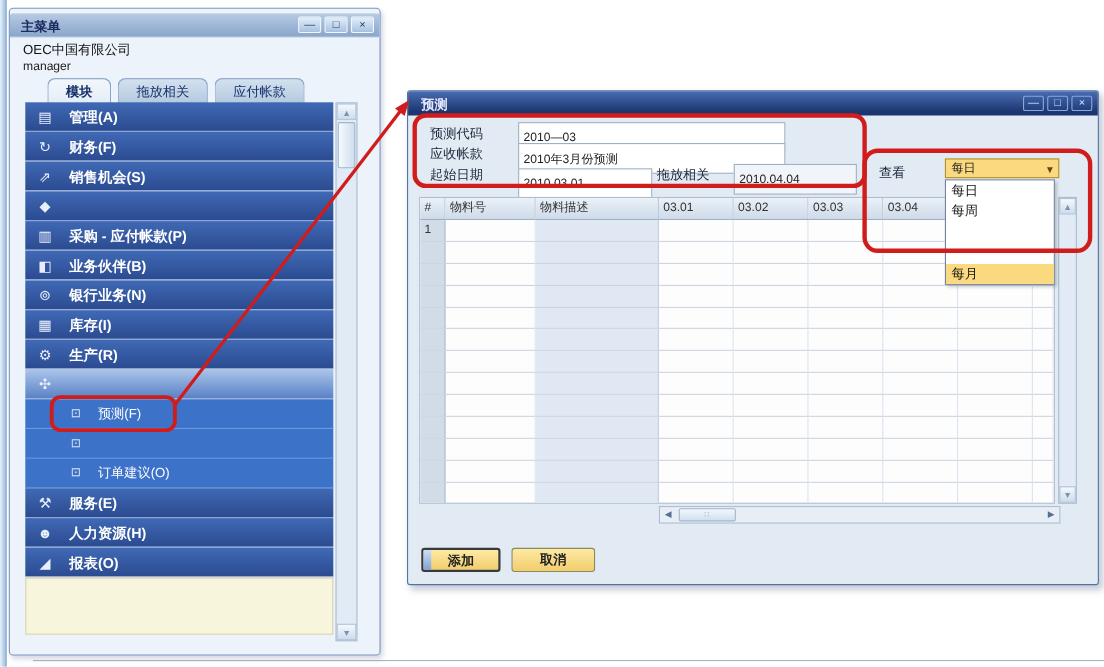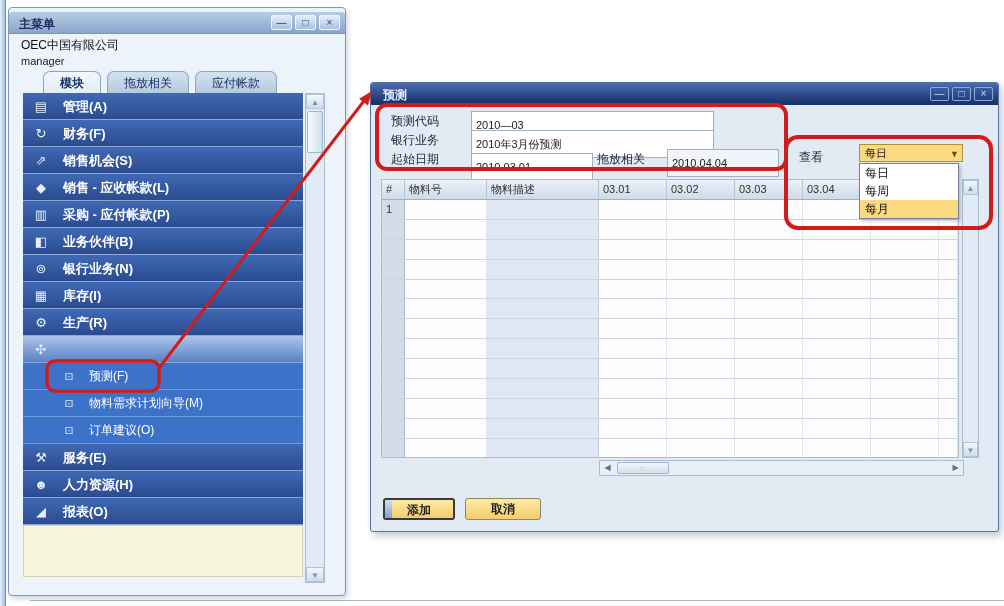--- a/index.html
+++ b/index.html
@@ -70,21 +70,21 @@
   .fd-input { position:absolute; height:28px; border:1px solid #9fb0c4; background:#ffffff;
     font-size:11px; color:#222; padding:2px 4px; font-family:inherit; }
   .fd-input.gray { background:#f1f4f8; }
 
   #view-combo { left:488px; top:61px; width:104px; height:18px; background:#fbd97e;
     border:1px solid #b09038; font-size:11px; color:#222; line-height:16px; padding-left:5px; }
   #view-combo .dd-arrow { position:absolute; right:3px; top:1px; font-size:9px; color:#5c4a10; }
   #view-dropdown { left:488px; top:80px; width:100px; background:#ffffff;
     border:1px solid #76839a; z-index:30; box-shadow:2px 2px 3px rgba(0,0,0,.2); }
   .dd-item { height:18px; line-height:18px; padding-left:5px; font-size:12px; color:#111; }
-  .dd-item.hl { background:#fbd97e; }
+  .dd-item.hl { background:#fbd97e;margin-top:40px; }
 
   #grid { left:10px; top:96px; width:578px; height:279px; background:#fdfdfe;
     border:1px solid #aebdcf; overflow:hidden; }
   .g-row { display:flex; height:20px; }
   .g-row.body { height:19.9px; }
   .g-cell { height:100%; border-right:1px solid #dde4ed; border-bottom:1px solid #ccd5e0;
     font-size:11px; color:#333; padding-left:4px; line-height:19px; overflow:hidden; }
   .g-row.head .g-cell { background:linear-gradient(180deg,#eaf1f8,#cfdbe9);
     border-right:1px solid #b4c2d4; border-bottom:1px solid #9fb0c4; color:#303030; }
   .g-cell.num { background:#d2dce9; border-right:1px solid #aebccf; text-align:left; }
@@ -142,21 +142,20 @@
       <div class="menu-item">
         <span class="mi-icon">↻</span>
         <span class="mi-label">财务(F)</span>
       </div>
       <div class="menu-item">
         <span class="mi-icon">⇗</span>
         <span class="mi-label">销售机会(S)</span>
       </div>
       <div class="menu-item">
         <span class="mi-icon">◆</span>
-        <span class="mi-label">销售 - 应收帐款(L)</span>
       </div>
       <div class="menu-item">
         <span class="mi-icon">▥</span>
         <span class="mi-label">采购 - 应付帐款(P)</span>
       </div>
       <div class="menu-item">
         <span class="mi-icon">◧</span>
         <span class="mi-label">业务伙伴(B)</span>
       </div>
       <div class="menu-item">
@@ -173,21 +172,20 @@
       </div>
       <div class="menu-item selected">
         <span class="mi-icon">✣</span>
       </div>
       <div class="menu-item sub">
         <span class="mi-icon">⊡</span>
         <span class="mi-label">预测(F)</span>
       </div>
       <div class="menu-item sub">
         <span class="mi-icon">⊡</span>
-        <span class="mi-label">物料需求计划向导(M)</span>
       </div>
       <div class="menu-item sub">
         <span class="mi-icon">⊡</span>
         <span class="mi-label">订单建议(O)</span>
       </div>
       <div class="menu-item">
         <span class="mi-icon">⚒</span>
         <span class="mi-label">服务(E)</span>
       </div>
       <div class="menu-item">
@@ -213,21 +211,21 @@
     <span id="fd-title" class="abs">预测</span>
     <span class="winbtns abs" style="top:4px;">
       <span class="winbtn dark">—</span>
       <span class="winbtn dark">□</span>
       <span class="winbtn dark">×</span>
     </span>
   </div>
 
   <span class="fd-label" style="left:20px; top:30px;">预测代码</span>
   <input class="fd-input" style="left: 100px; top: 28px; width: 243px;" value="2010—03">
-  <span class="fd-label" style="left:20px; top:49px;">银行业务</span>
+  <span class="fd-label" style="left:20px; top:49px;">应收帐款</span>
   <input class="fd-input" style="left: 100px; top: 47px; width: 243px;" value="2010年3月份预测">
   <span class="fd-label" style="left:20px; top:68px;">起始日期</span>
   <input class="fd-input" style="left: 100px; top: 70px; width: 122px;" value="2010.03.01">
   <span class="fd-label" style="left:226px; top:68px;">拖放相关</span>
   <input class="fd-input gray" style="left: 296px; top: 66px; width: 112px;" value="2010.04.04">
 
   <span class="fd-label" style="left:428px; top:66px;">查看</span>
   <div id="view-combo" class="abs">
     <span>每日</span>
     <span class="dd-arrow">▼</span>

